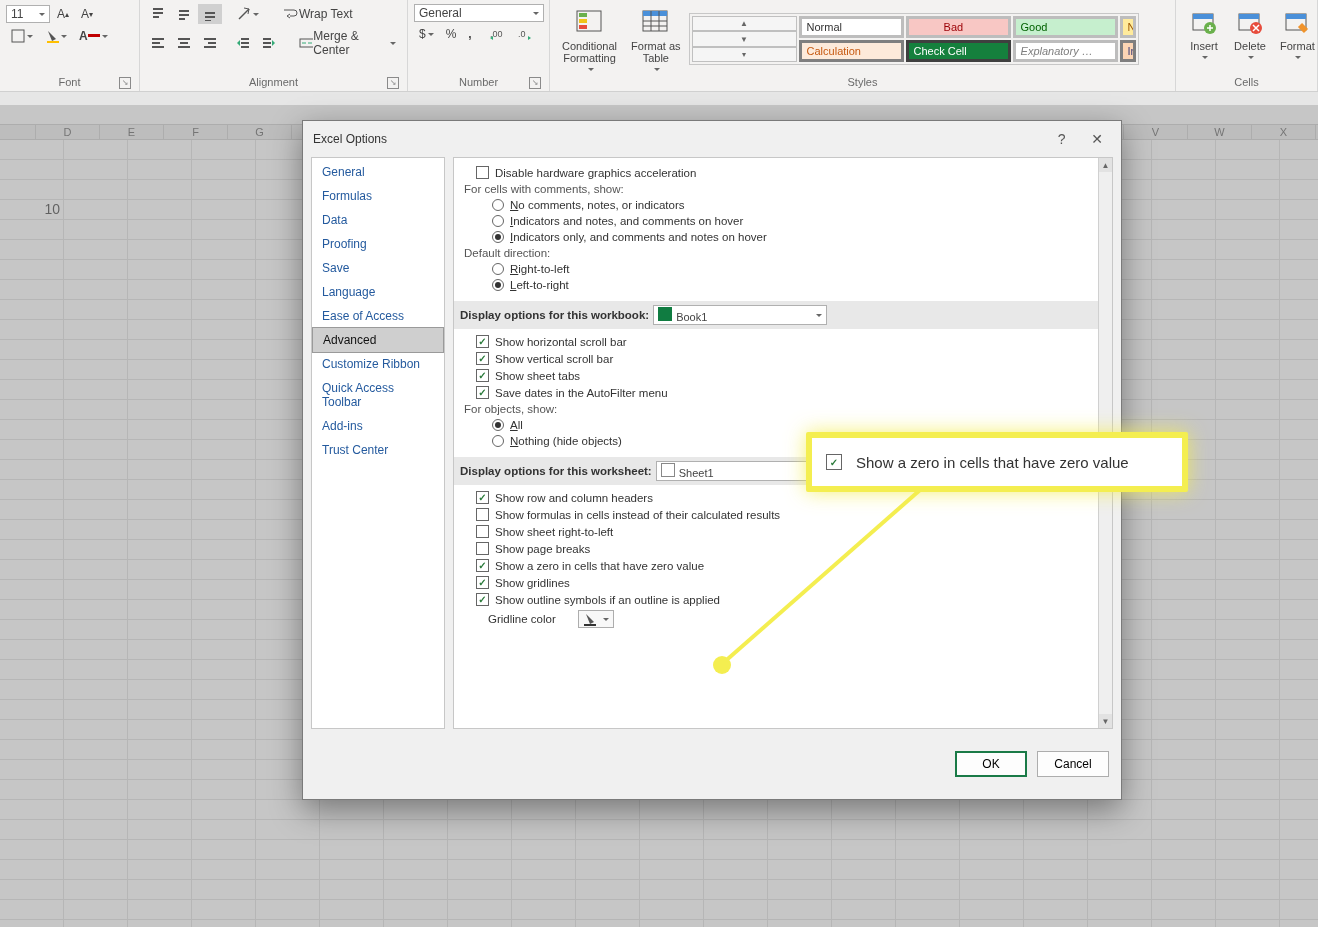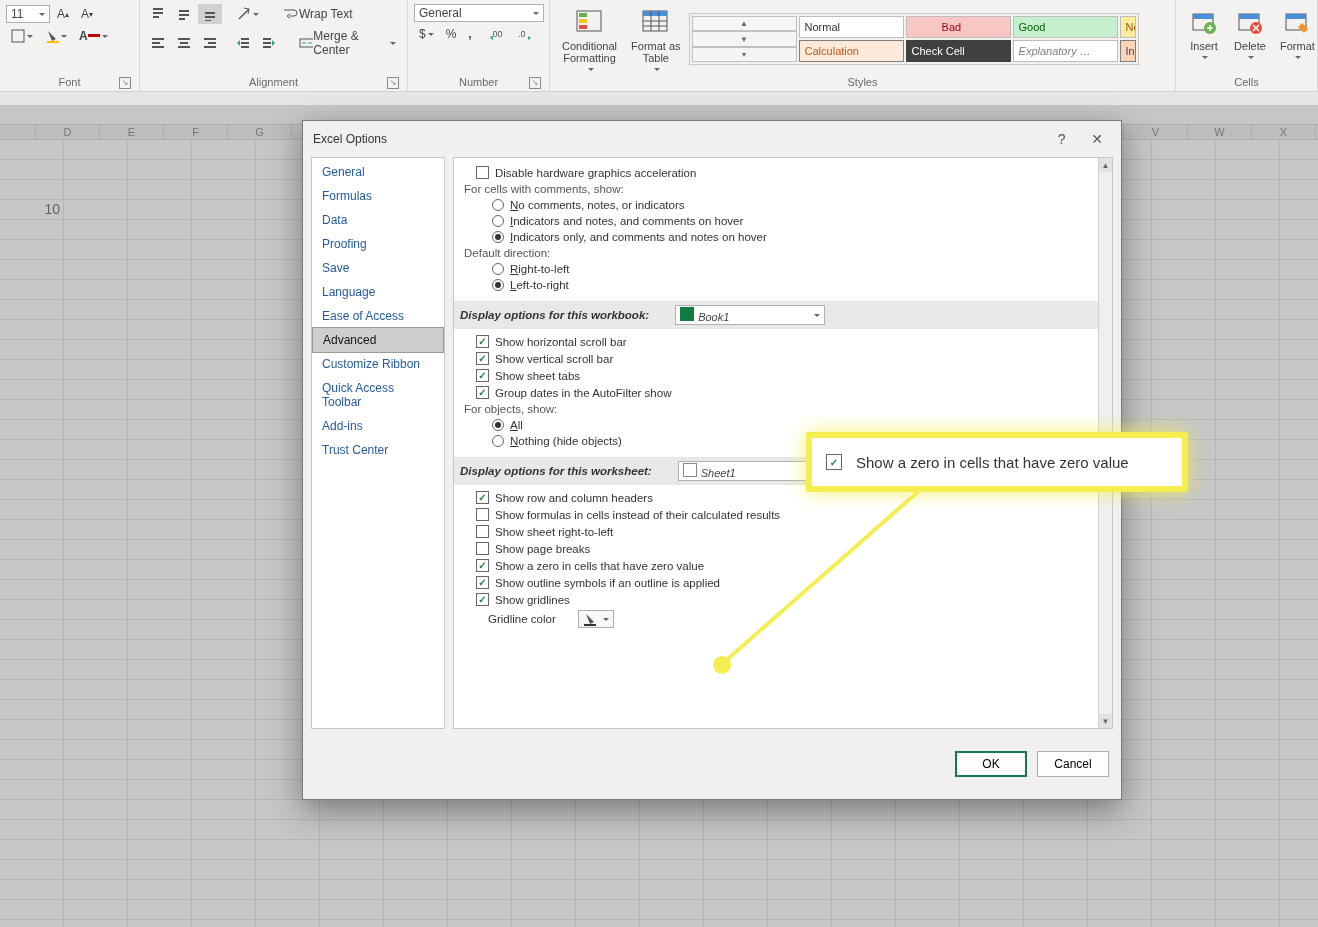--- a/index.html
+++ b/index.html
@@ -14,21 +14,21 @@
   .btn { display:inline-flex; align-items:center; justify-content:center; padding:2px 4px; border:1px solid transparent; cursor:default; color:#444; font-size:12px;}
   .btn svg { display:block; }
   .vstack { display:flex; flex-direction:column; gap:2px;}
   .hstack { display:flex; flex-direction:row; gap:2px; align-items:center;}
   .big-btn { display:flex; flex-direction:column; align-items:center; justify-content:center; font-size:11px; color:#444; padding:2px 6px; gap:2px; line-height:1.1; text-align:center;}
   .big-btn .icon { width:32px; height:32px; display:flex; align-items:center; justify-content:center;}
   .dd-arrow { display:inline-block; border:3px solid transparent; border-top-color:#666; margin-left:2px; position:relative; top:2px;}
   .combo { border:1px solid #b0b0b0; background:#fff; font-size:12px; color:#444; padding:1px 4px; display:flex; align-items:center; justify-content:space-between;}
   
   .style-gallery { border:1px solid #c7c7c7; display:grid; grid-template-columns:repeat(4, 105px) 16px; grid-template-rows:22px 22px; gap:2px; padding:2px; background:#f3f2f1;}
-  .style-cell { border:1px solid #1d4ed8; font-size:11px; padding:3px 5px; display:flex; align-items:center; overflow:hidden; white-space:nowrap;}
+  .style-cell { border:3px solid #1d4ed8; font-size:11px; padding:3px 5px; display:flex; align-items:center; overflow:hidden; white-space:nowrap;}
   .sg-scroll { grid-row:1 / span 2; display:flex; flex-direction:column; }
   .sg-scroll div { flex:1; border:1px solid #c0c0c0; display:flex; align-items:center; justify-content:center; font-size:8px; color:#666; background:#f5f5f5;}
   
   .grid-area { position:absolute; top:105px; left:0; right:0; bottom:0; background:#fff; }
   .modal-backdrop { position:absolute; inset:0; background:rgba(160,160,160,0.6); }
   .colhdrs { display:flex; background:#e8e8e8; border-bottom:1px solid #c0c0c0;}
   .colhdr { width:64px; text-align:center; font-size:11px; color:#333; border-right:1px solid #c0c0c0; padding:1px 0;}
   .rowstub { width:36px; }
   .cells { display:grid; grid-template-columns:repeat(21,64px); grid-auto-rows:20px;}
   .cells div { border-right:1px solid #d6d6d6; border-bottom:1px solid #d6d6d6;}
@@ -44,22 +44,22 @@
   .dlg-nav .sel { background:#cfcfcf; color:#111; border:1px solid #9a9a9a; margin:-1px 0;}
   .dlg-content { flex:1; border:1px solid #c7c7c7; background:#fff; position:relative; overflow:hidden;}
   .dlg-scroll { position:absolute; right:0; top:0; bottom:0; width:14px; background:#efefef; border-left:1px solid #d0d0d0; display:flex; flex-direction:column; justify-content:space-between; align-items:center;}
   .dlg-scroll .arr { width:100%; height:14px; display:flex; align-items:center; justify-content:center; font-size:8px; color:#666; background:#e2e2e2;}
   .dlg-inner { padding:6px 22px 6px 10px; font-size:11.5px; color:#333;}
   .opt-row { display:flex; align-items:center; gap:6px; padding:2px 0 2px 12px;}
   .chk { width:13px; height:13px; border:1px solid #666; background:#fff; display:inline-flex; align-items:center; justify-content:center; font-size:10px; color:#155a2e;}
   .chk.on::after { content:"✓"; font-weight:700; color:#2a7a3a;}
   .rad { width:12px; height:12px; border:1px solid #666; border-radius:50%; display:inline-block; position:relative;}
   .rad.on::after { content:""; width:6px; height:6px; background:#333; border-radius:50%; position:absolute; left:2px; top:2px;}
-  .section-hdr { background:#e8e8e8; font-weight:700; font-size:11.5px; padding:4px 6px; margin:8px -10px 4px; display:flex; align-items:center; gap:26px;font-style:italic;}
-  .section-hdr .combo { font-weight:400; width:150px; font-size:11px; padding:1px 4px;}
+  .section-hdr { background:#e8e8e8; font-weight:700; font-size:11.5px; padding:4px 6px; margin:8px -10px 4px; display:flex; align-items:center; gap:4px;}
+  .section-hdr .combo { font-weight:400; width:174px; font-size:11px; padding:1px 4px;}
   .sub-lbl { color:#555; padding:2px 0 2px 0; }
   .und { text-decoration:underline; text-underline-offset:1px;}
   .dlg-foot { display:flex; justify-content:flex-end; gap:10px; padding:22px 12px;}
   .btn2 { min-width:72px; padding:4px 10px; font-size:12px; background:#fdfdfd; border:1px solid #adadad;}
   .btn2.primary { border:2px solid #1a7a47;}
   
   .callout { position:absolute; top:432px; left:806px; width:382px; height:60px; background:#fff; border:6px solid #f4ee50; border-radius:2px; box-shadow:0 0 20px rgba(244,238,80,0.8); display:flex; align-items:center; padding:0 14px; gap:14px;}
   .callout .chk { width:16px; height:16px;}
   .callout span.txt { font-size:15px; color:#333;}
   .leader { position:absolute; pointer-events:none;}
@@ -262,21 +262,21 @@
         <span style="white-space:pre">Format as
 Table</span>
             <span class="dd-arrow"></span>
       </div>
       <div class="style-gallery" id="style-gallery">
             <div class="style-cell" style="background: rgb(255, 255, 255); color: rgb(51, 51, 51); border-color: rgb(189, 189, 189);">Normal</div>
             <div class="style-cell" style="background: rgb(248, 199, 196); color: rgb(156, 0, 6); border-color: rgb(189, 189, 189); padding-left: 35px;">Bad</div>
             <div class="style-cell" style="background: rgb(198, 239, 206); color: rgb(0, 97, 0); border-color: rgb(189, 189, 189);">Good</div>
             <div class="style-cell" style="background: rgb(255, 235, 156); color: rgb(156, 87, 0); border-color: rgb(189, 189, 189);">Neutral</div>
             <div class="style-cell" style="background: rgb(253, 234, 218); color: rgb(198, 89, 17); border-color: rgb(127, 127, 127);">Calculation</div>
-            <div class="style-cell" style="background: #404040; color: rgb(255, 255, 255); border-color: rgb(63, 63, 63);">Check Cell</div>
+            <div class="style-cell" style="background: #15803d; color: rgb(255, 255, 255); border-color: rgb(63, 63, 63);">Check Cell</div>
             <div class="style-cell" style="background: rgb(255, 255, 255); color: rgb(127, 127, 127); border-color: rgb(189, 189, 189); font-style: italic;">Explanatory …</div>
             <div class="style-cell" style="background: rgb(252, 213, 180); color: rgb(63, 63, 118); border-color: rgb(127, 127, 127);">Input</div>
             <div class="sg-scroll">
               <div>▲</div>
               <div>▼</div>
               <div>▾</div>
             </div>
           </div>
     </div>
     <div class="rg-label"><span>Styles</span></div>
@@ -1273,21 +1273,21 @@
             <div class="opt-row">
               <span class="chk on"></span>
               <span>Show vertical scroll bar</span>
             </div>
             <div class="opt-row">
               <span class="chk on"></span>
               <span>Show sheet tabs</span>
             </div>
             <div class="opt-row">
               <span class="chk on"></span>
-              <span>Group dates in the AutoFilter show</span>
+              <span>Save dates in the AutoFilter menu</span>
             </div>
           </div>
         <div class="sub-lbl">For objects, show:</div>
         <div id="obj-opts">
             <div class="opt-row" style="padding-left: 28px;">
               <span class="rad on"></span>
               <span><span class="und">A</span>ll</span>
             </div>
             <div class="opt-row" style="padding-left: 28px;">
               <span class="rad"></span>
@@ -1318,25 +1318,25 @@
             <div class="opt-row">
               <span class="chk"></span>
               <span>Show page breaks</span>
             </div>
             <div class="opt-row">
               <span class="chk on"></span>
               <span>Show a zero in cells that have zero value</span>
             </div>
             <div class="opt-row">
               <span class="chk on"></span>
-              <span>Show outline symbols if an outline is applied</span>
+              <span>Show gridlines</span>
             </div>
             <div class="opt-row">
               <span class="chk on"></span>
-              <span>Show gridlines</span>
+              <span>Show outline symbols if an outline is applied</span>
             </div>
           </div>
         <div class="opt-row" style="padding-left:24px">
           <span>Gridline color</span>
           <span style="width:10px"></span>
           <span class="gridline-btn">
               <svg width="14" height="14">
                 <path d="M3 2 L11 10 L7 12 Z" fill="#555"></path>
                 <rect x="1" y="12" width="12" height="2" fill="#333"></rect>
               </svg>

